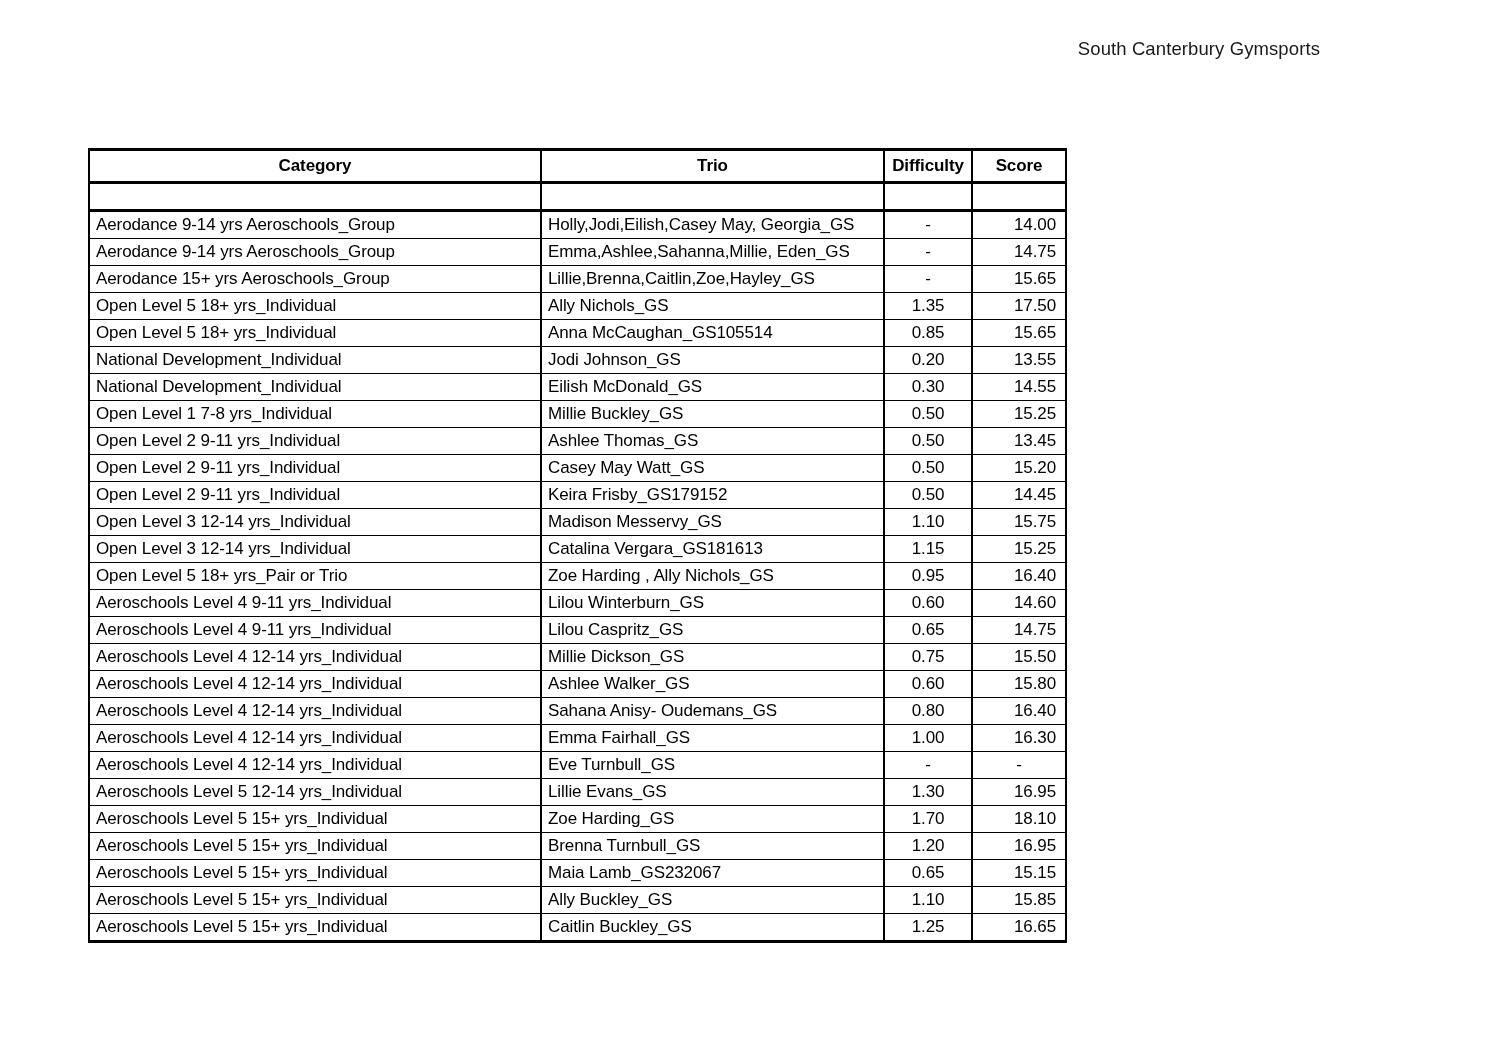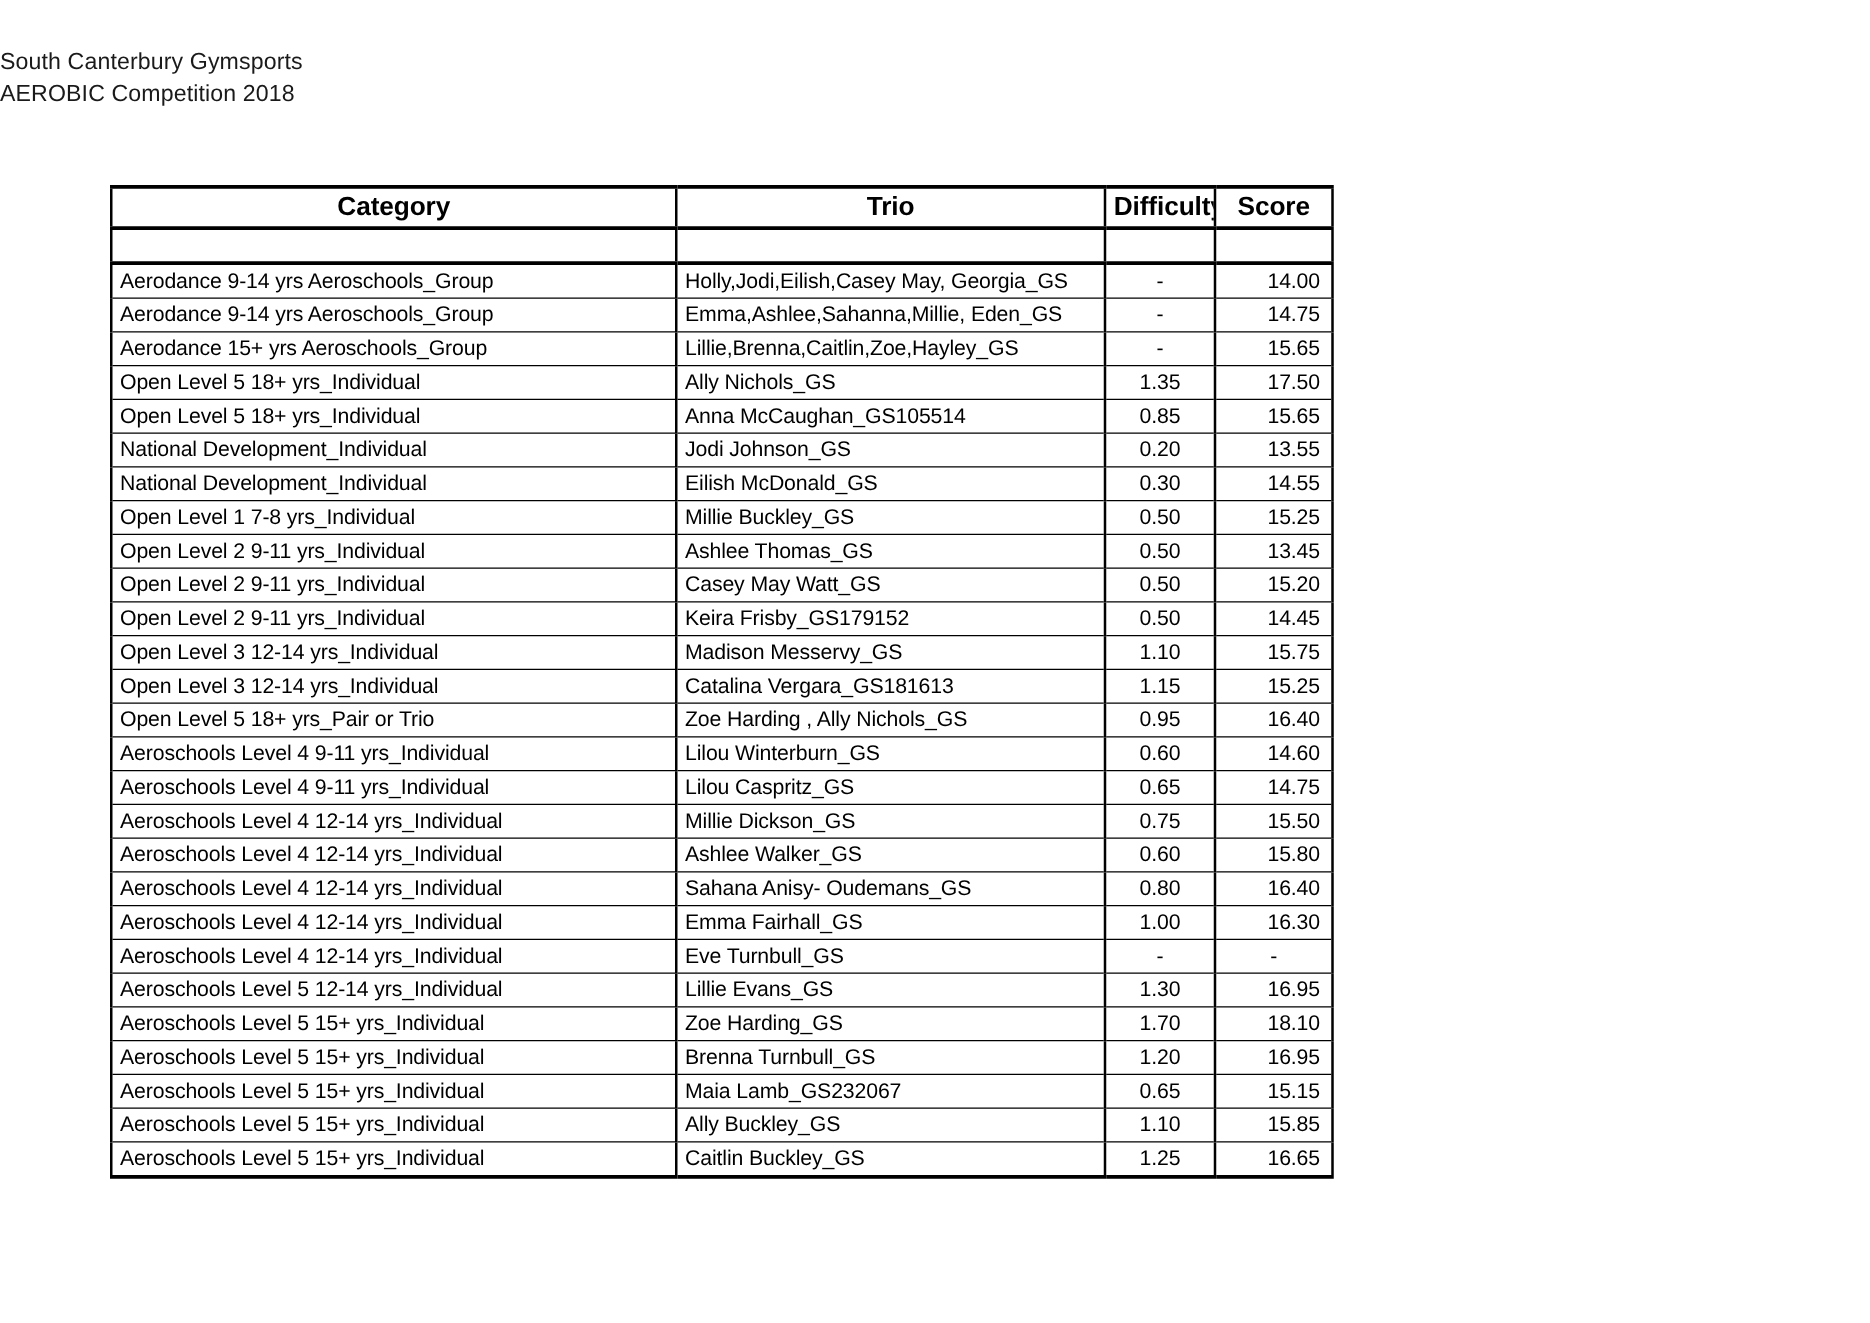--- a/index.html
+++ b/index.html
@@ -15,21 +15,21 @@
     position: relative;
     overflow: hidden;
   }
 
   
   #title-block {
     position: absolute;
     left: 0;
     top: 36px;
     width: 1320px;
-    text-align: left;
+    text-align: right;
     line-height: 1.42;
   }
   #title-block .title-line {
     font-size: 18.5px;
     font-weight: 400;
     letter-spacing: 0.1px;
     color: #1a1a1a;
     white-space: nowrap;
   }
 
@@ -84,21 +84,21 @@
 
   
   tr#header-row th {
     border-top: 3px solid #000000;
     border-bottom: 3px solid #000000;
     height: 30px;
   }
   tr#header-row .cell-text {
     font-weight: bold;
     line-height: 28px;
-    font-size: 21px;
+    font-size: 17px;
   }
 
   
   tr#spacer-row td {
     height: 25px;
     border-top: none;
     border-bottom: 3px solid #000000;
   }
 
   
@@ -115,21 +115,20 @@
   }
   tr#last-row td {
     border-bottom: 3px solid #000000;
   }
 </style>
 </head>
 <body>
 
 <div id="title-block">
   <div class="title-line">South Canterbury Gymsports</div>
-  <div class="title-line">AEROBIC Competition 2018</div>
 </div>
 
 <div id="results-table-wrap">
   <table id="results-table">
     <colgroup>
       <col class="col-category">
       <col class="col-name">
       <col class="col-diff">
       <col class="col-score">
     </colgroup>

